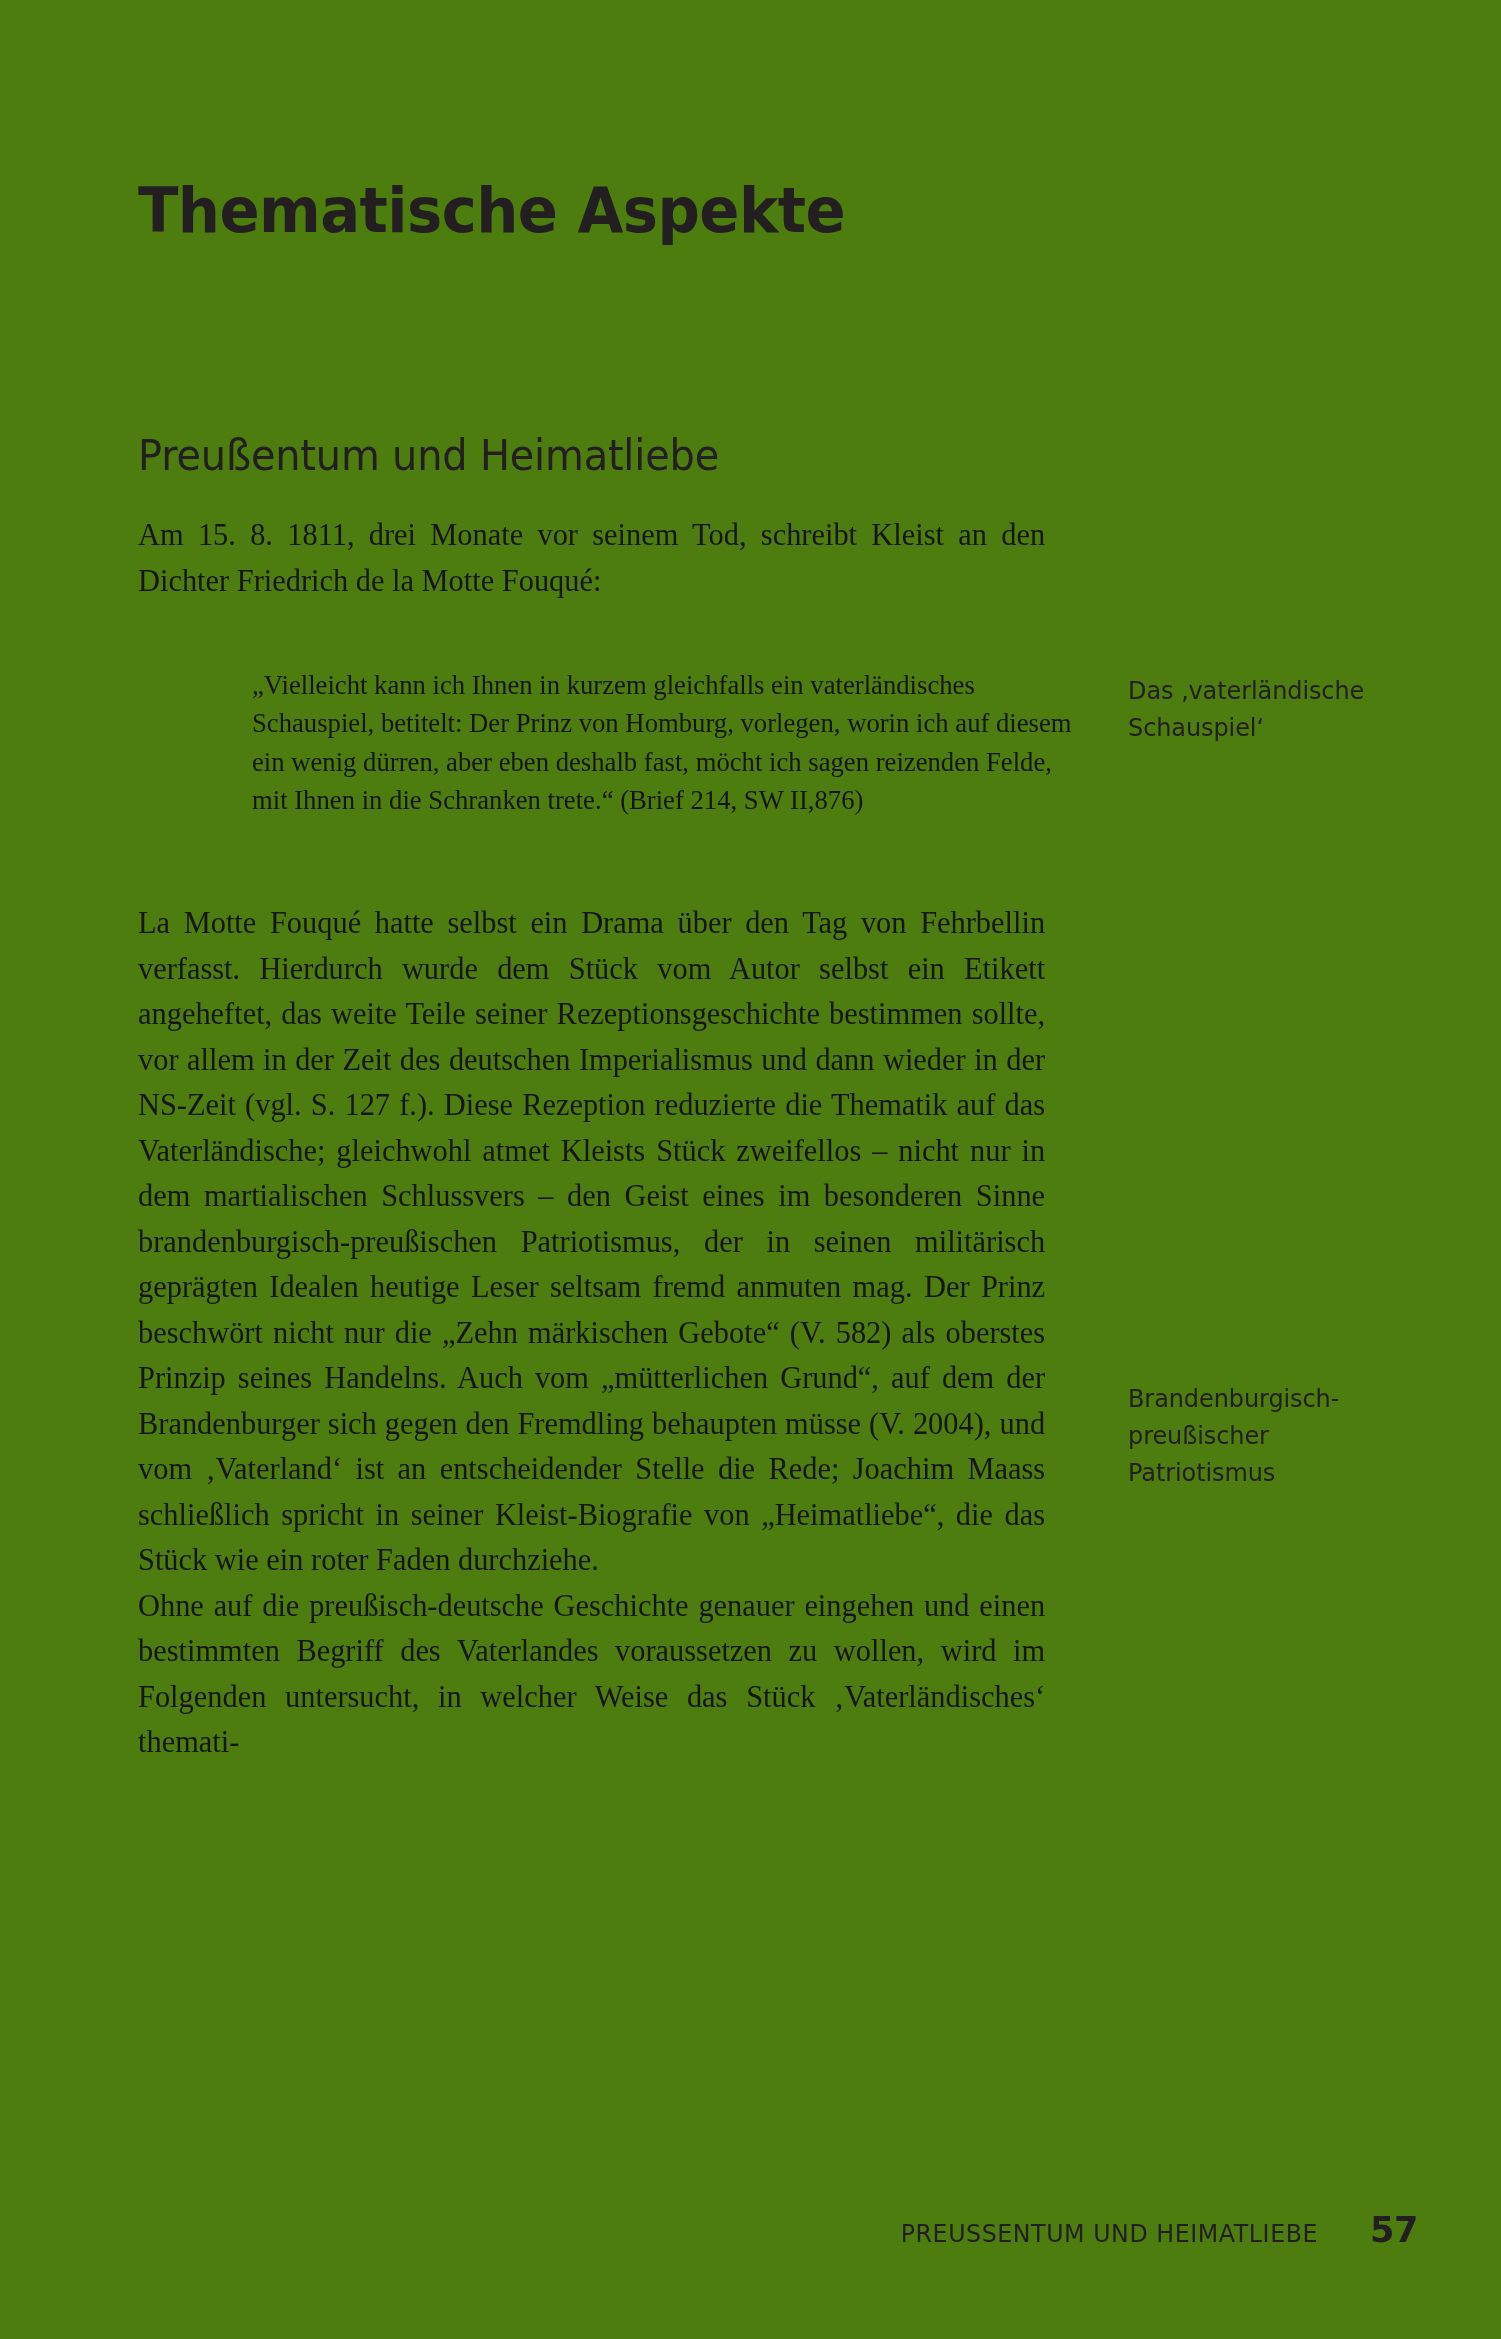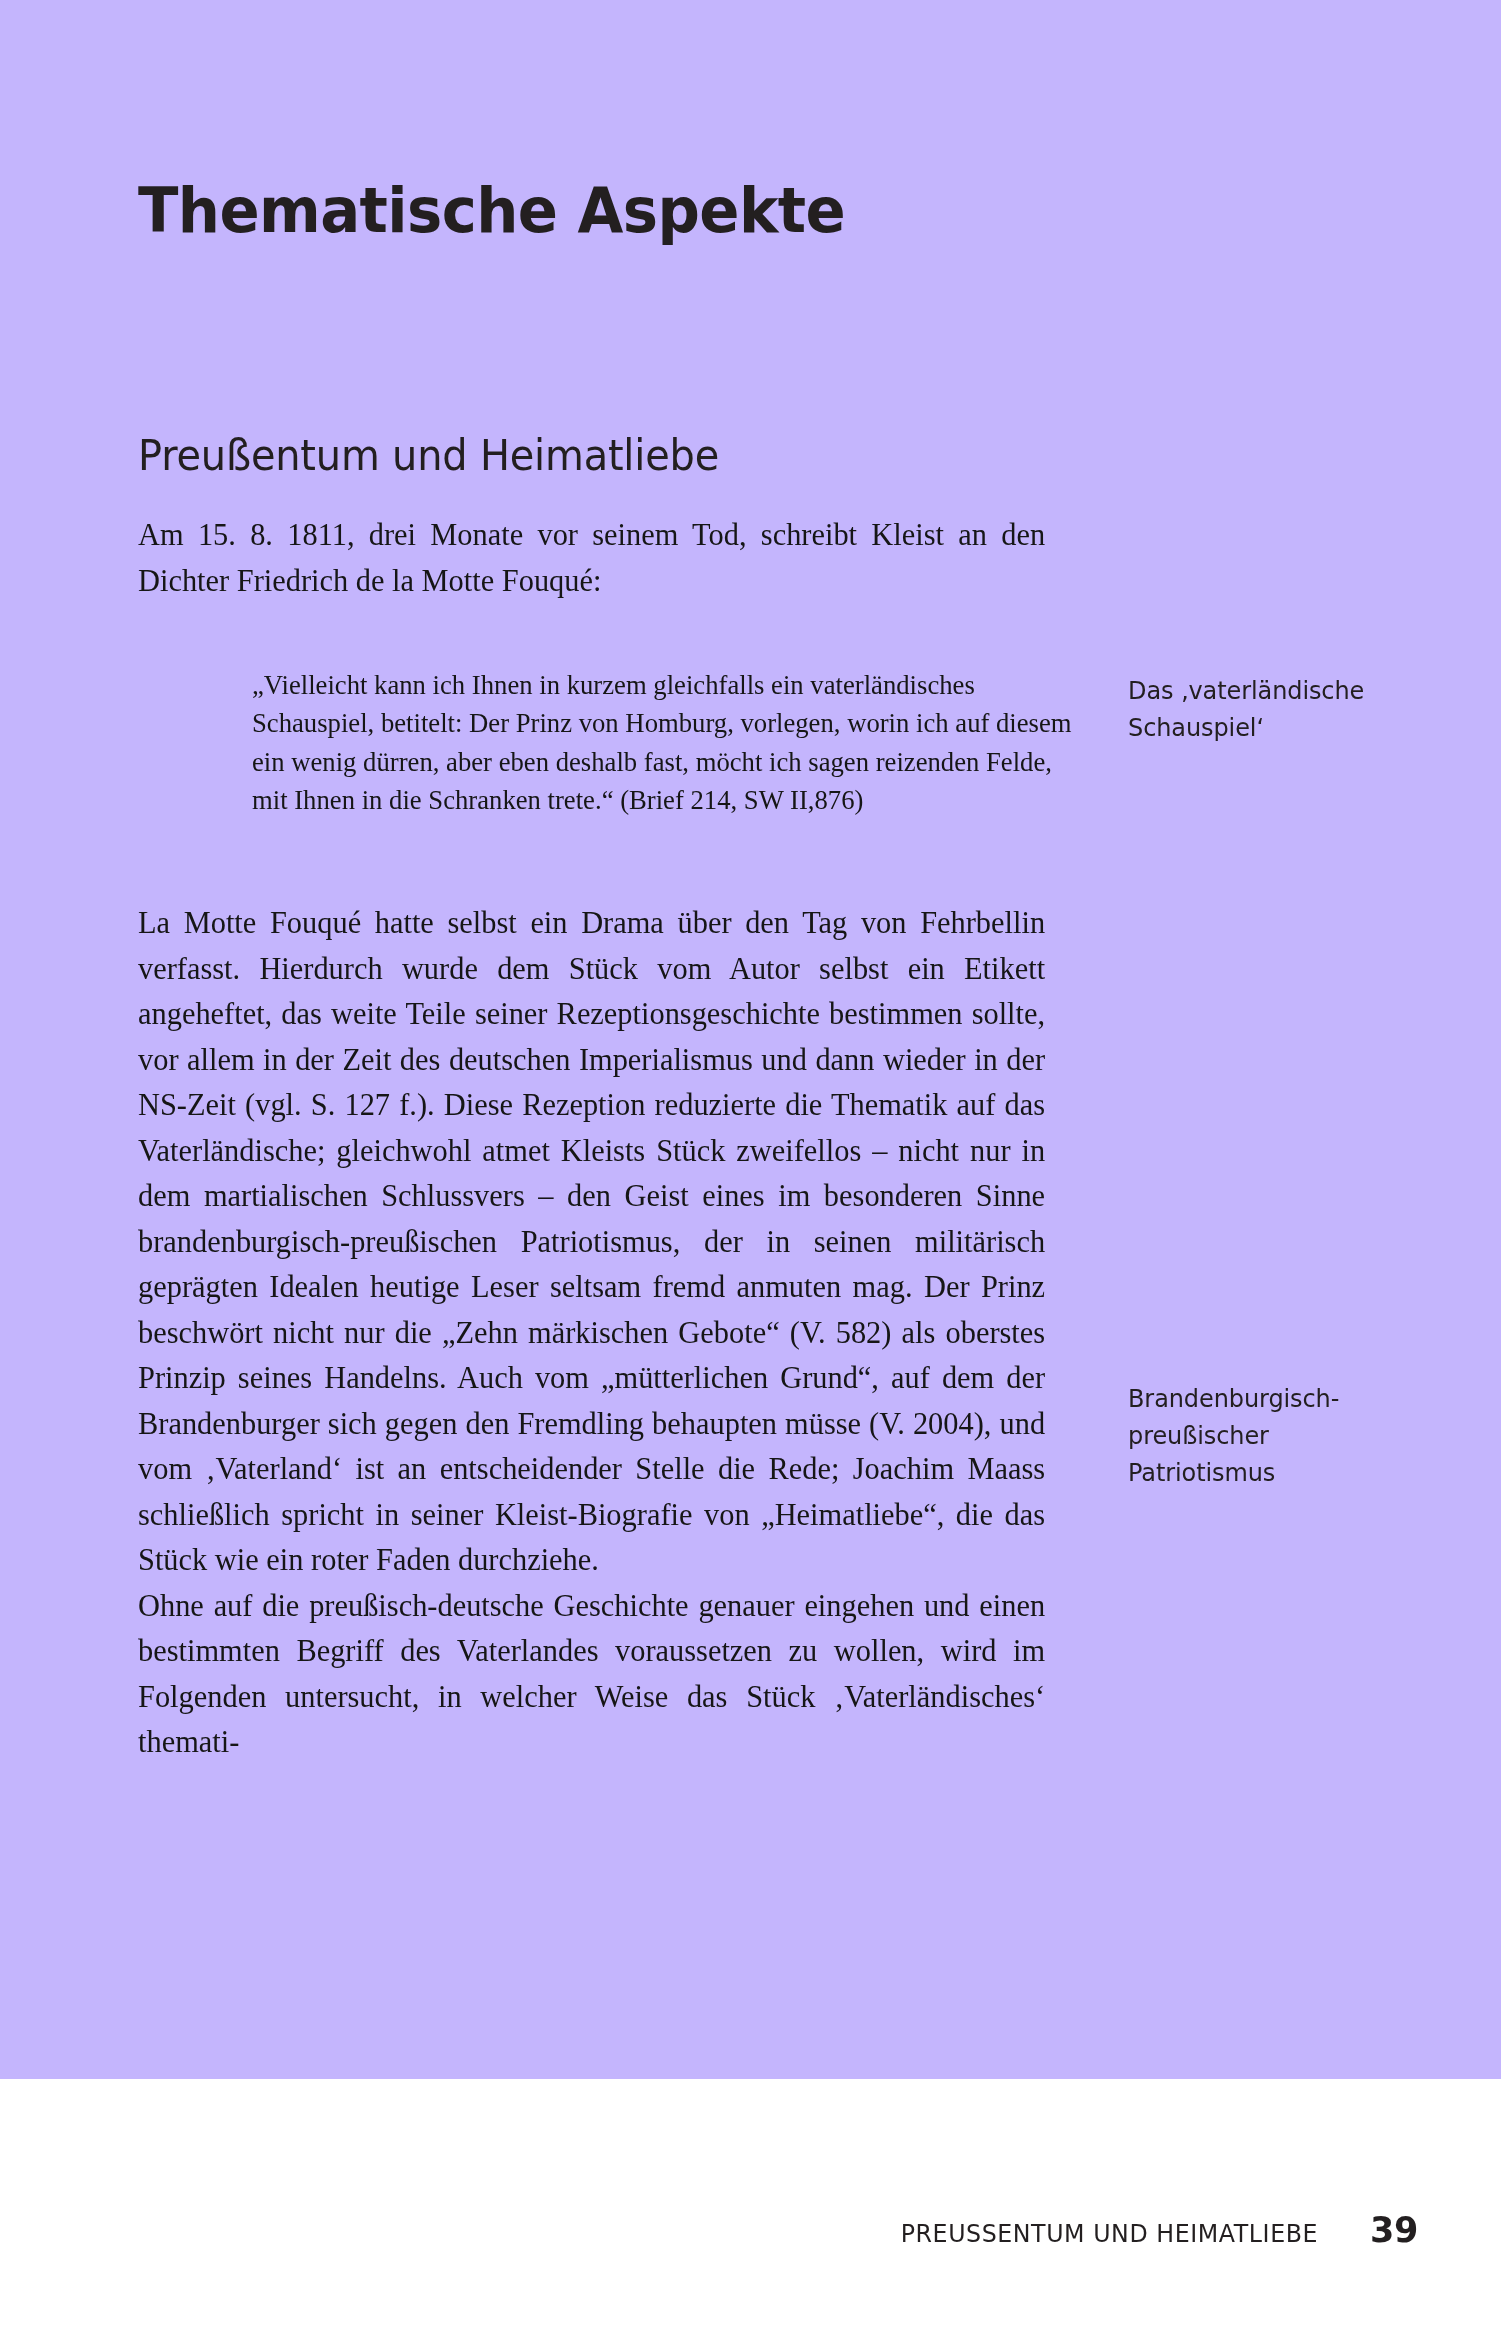--- a/index.html
+++ b/index.html
@@ -14,22 +14,22 @@
     position: relative;
     font-family: "Liberation Serif", serif;
     color: #1a1a1a;
     overflow: hidden;
   }
 
   .page {
     position: absolute;
     inset: 0;
     width: 1501px;
-    height: 2079px;
-    background: #c4b5fd;
+    height: 2339px;
+    background: #4d7c0f;
   }
 
   
   .chapter-title {
     position: absolute;
     left: 138px;
     top: 136px;
     font-family: "DejaVu Sans", sans-serif;
     font-weight: 700;
     font-size: 63px;
@@ -163,16 +163,16 @@
     <p>La Motte Fouqué hatte selbst ein Drama über den Tag von Fehrbellin verfasst. Hierdurch wurde dem Stück vom Autor selbst ein Etikett angeheftet, das weite Teile seiner Rezeptionsgeschichte bestimmen sollte, vor allem in der Zeit des deutschen Imperialismus und dann wieder in der NS-Zeit (vgl. S. 127 f.). Diese Rezeption reduzierte die Thematik auf das Vaterländische; gleichwohl atmet Kleists Stück zweifellos – nicht nur in dem martialischen Schlussvers – den Geist eines im besonderen Sinne brandenburgisch-preußischen Patriotismus, der in seinen militärisch geprägten Idealen heutige Leser seltsam fremd anmuten mag. Der Prinz beschwört nicht nur die „Zehn märkischen Gebote“ (V. 582) als oberstes Prinzip seines Handelns. Auch vom „mütterlichen Grund“, auf dem der Brandenburger sich gegen den Fremdling behaupten müsse (V. 2004), und vom ‚Vaterland‘ ist an entscheidender Stelle die Rede; Joachim Maass schließlich spricht in seiner Kleist-Biografie von „Heimatliebe“, die das Stück wie ein roter Faden durchziehe.</p>
     <p>Ohne auf die preußisch-deutsche Geschichte genauer eingehen und einen bestimmten Begriff des Vaterlandes voraussetzen zu wollen, wird im Folgenden untersucht, in welcher Weise das Stück ‚Vaterländisches‘ themati-</p>
   </div>
 
   <div class="margin-note" id="note-1">Das ‚vaterländische Schauspiel‘</div>
 
   <div class="margin-note" id="note-2">Brandenburgisch-preußischer Patriotismus</div>
 
   <div class="footer">
     <span class="footer-running">PREUSSENTUM UND HEIMATLIEBE</span>
-    <span class="footer-pageno">39</span>
+    <span class="footer-pageno">57</span>
   </div>
 
 </div>
 
 </body></html>

